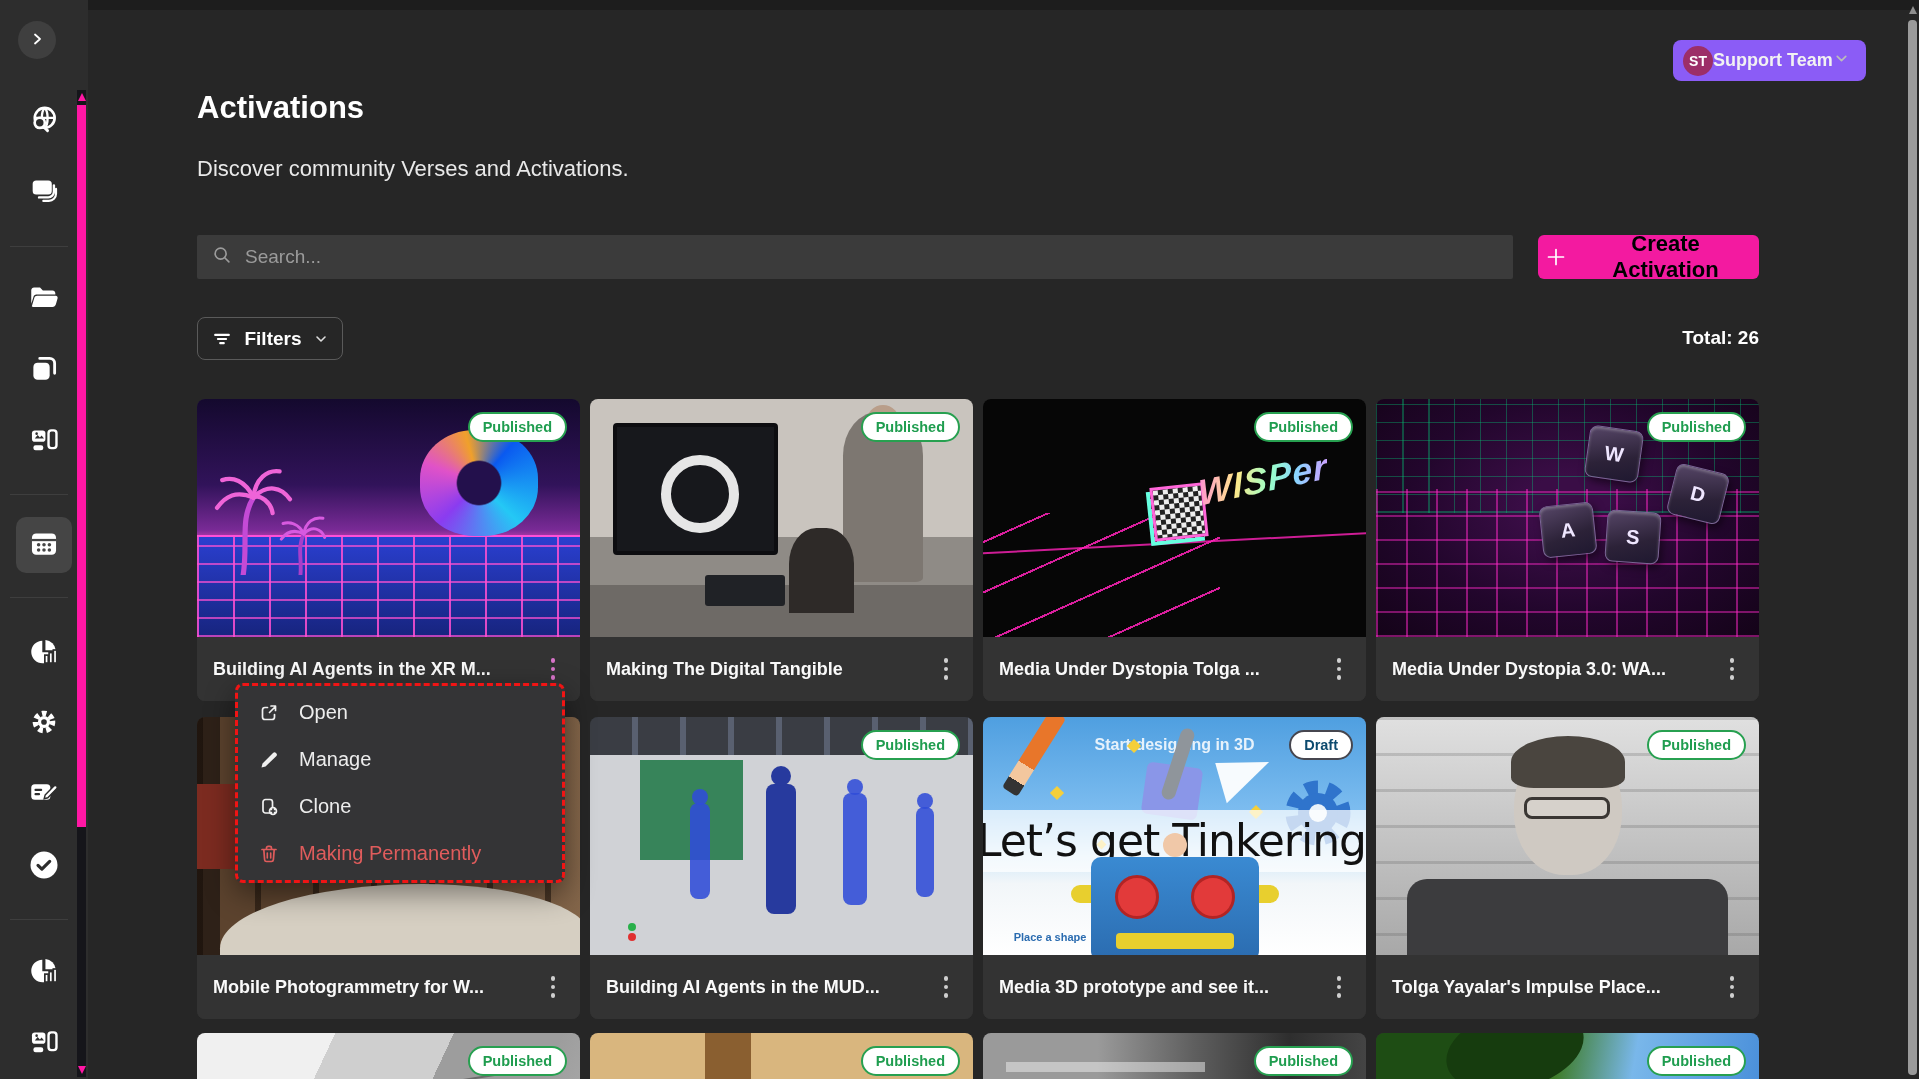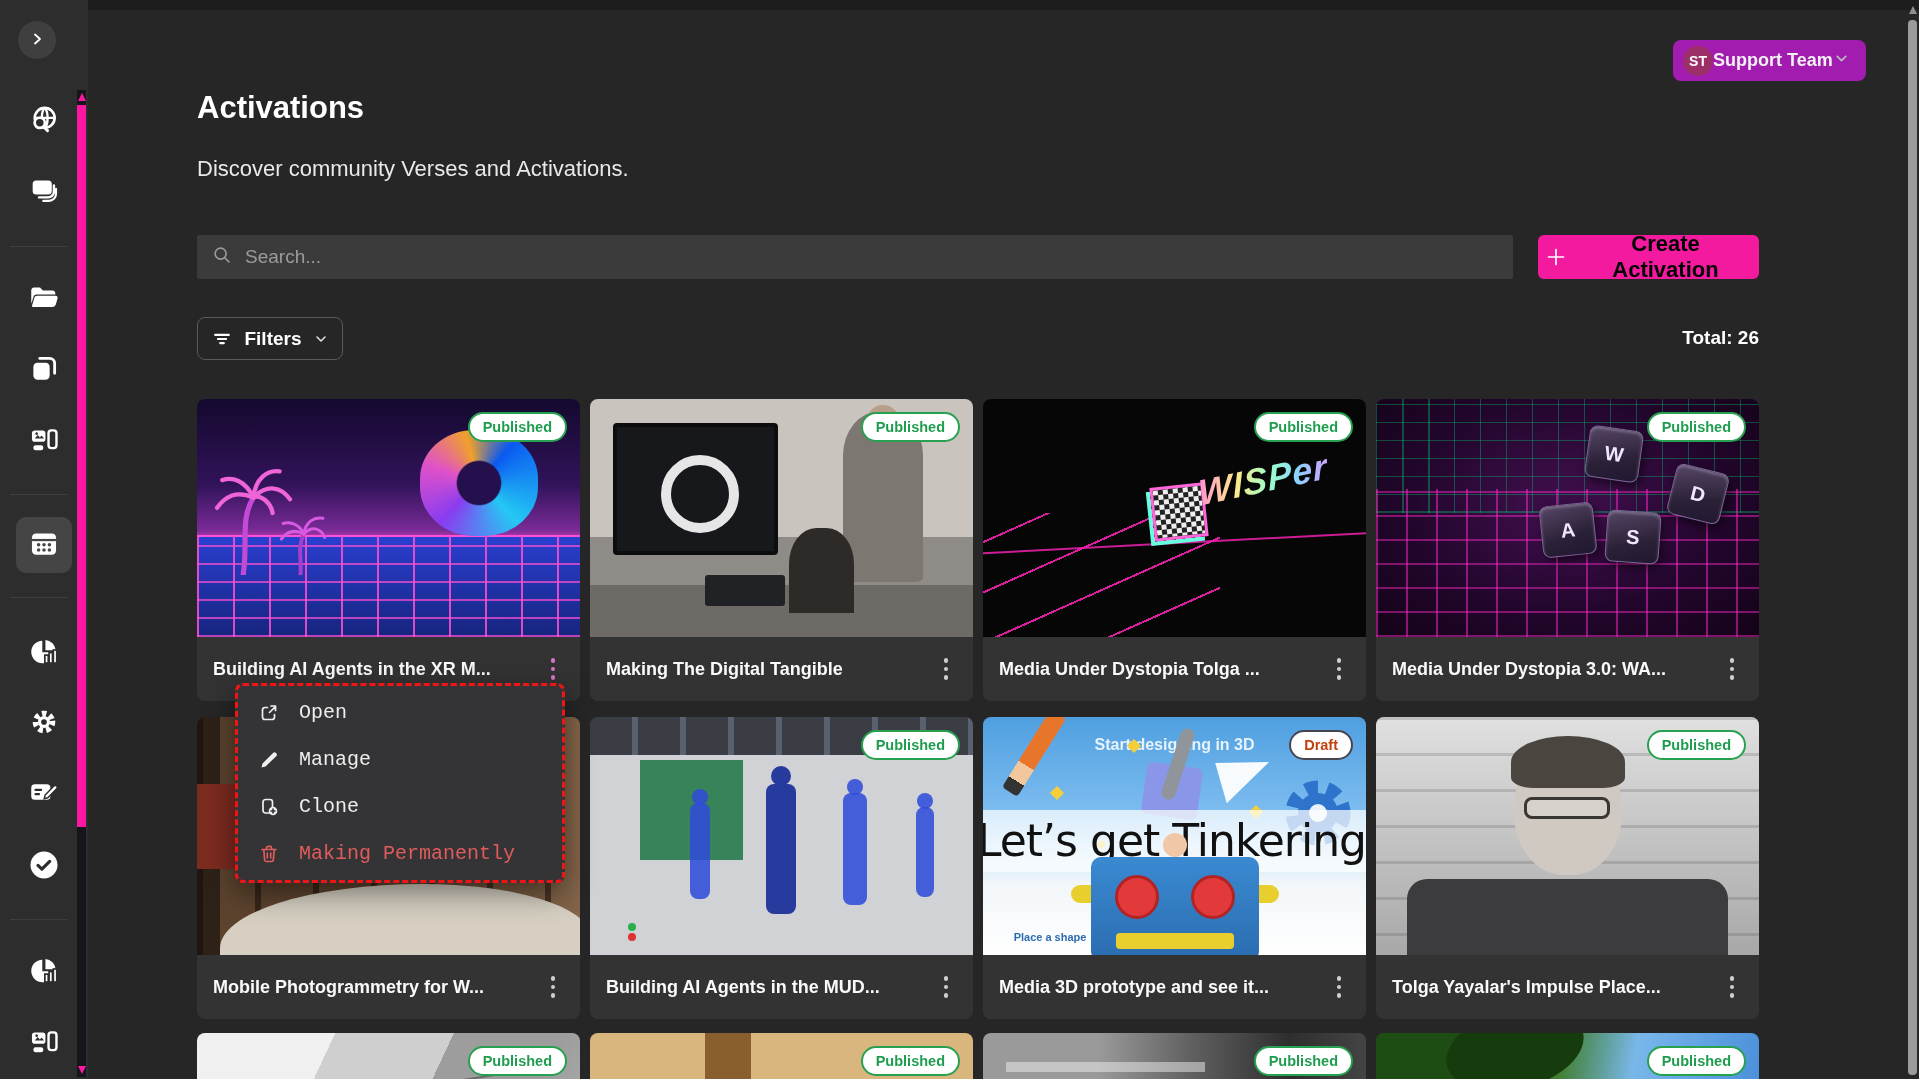--- a/index.html
+++ b/index.html
@@ -28,21 +28,21 @@
 
   
   .page-scroll{position:absolute;right:2px;top:0;width:9px;height:1079px;z-index:30;}
   .ps-up{position:absolute;left:0.5px;top:6px;width:0;height:0;
     border-left:4px solid transparent;border-right:4px solid transparent;border-bottom:8px solid #8f8f8f;}
   .ps-thumb{position:absolute;left:0;top:20px;width:9px;height:1055px;background:#9b9b9b;border-radius:4px;}
 
   
   .page-title{position:absolute;left:197px;top:90px;font-size:31px;font-weight:700;color:#fff;margin:0;}
   .page-subtitle{position:absolute;left:197px;top:156px;font-size:22px;font-weight:400;color:#e9e9e9;margin:0;}
-  .user-chip{position:absolute;left:1673px;top:40px;width:193px;height:41px;background:#a21caf;border-radius:8px;
+  .user-chip{position:absolute;left:1673px;top:40px;width:193px;height:41px;background:#8b5cf6;border-radius:8px;
     display:flex;align-items:center;gap:0;padding:0 10px;box-sizing:border-box;cursor:pointer;z-index:25;}
   .avatar{width:30px;height:30px;border-radius:50%;background:#9c2e68;color:#fff;font-size:14px;font-weight:700;
     display:flex;align-items:center;justify-content:center;}
   .user-name{font-size:18px;font-weight:700;color:#f2f2f2;white-space:nowrap;}
 
   .search-box{position:absolute;left:197px;top:235px;width:1316px;height:44px;background:#3b3b3b;border-radius:2px;
     display:flex;align-items:center;gap:10px;padding:0 14px;box-sizing:border-box;}
   .search-box input{flex:1;background:transparent;border:none;outline:none;color:#ddd;font-size:19px;
     font-family:"Liberation Sans",sans-serif;}
   .search-box input::placeholder{color:#9b9b9b;}
@@ -65,28 +65,28 @@
   .cfoot{position:absolute;left:0;right:0;bottom:0;height:64px;background:#333;display:flex;align-items:center;
     padding:0 12px 0 16px;box-sizing:border-box;}
   .ctitle{flex:1;font-size:18px;font-weight:700;color:#fafafa;white-space:nowrap;overflow:hidden;}
   .kebab{width:30px;height:42px;background:none;border:none;display:flex;flex-direction:column;gap:4px;
     align-items:center;justify-content:center;cursor:pointer;}
   .kebab i{width:4.5px;height:4.5px;border-radius:50%;background:#cfcfcf;}
   .kebab.active i{background:#d774c9;}
   .badge{position:absolute;top:13px;right:13px;height:22px;padding:2px 13px;background:#fff;border-radius:16px;
     font-size:14.5px;font-weight:700;line-height:22px;z-index:3;}
   .badge.published{border:2px solid #27a050;color:#1f9d4f;}
-  .badge.draft{border:2px solid #46464f;color:#c2410c;}
+  .badge.draft{border:2px solid #46464f;color:#0c4a6e;}
 
   
   .ctx{position:absolute;left:235px;top:683px;width:330px;height:200px;background:#343436;border:3px dashed #f01414;
     border-radius:8px;z-index:50;box-sizing:border-box;display:flex;flex-direction:column;justify-content:center;
     box-shadow:0 10px 30px rgba(0,0,0,.45);}
   .ctx-item{height:47px;display:flex;align-items:center;gap:18px;padding-left:19px;background:none;border:none;
-    cursor:pointer;text-align:left;font-family:Liberation Mono, monospace;}
+    cursor:pointer;text-align:left;}
   .ctx-item span{font-size:20px;color:#ededed;font-weight:400;}
   .ctx-item.danger span{color:#e05c5c;}
 
   
   
   .t0{background:linear-gradient(180deg,#14092e 0%,#31135a 36%,#792a96 55%,#c13fae 59%);}
   .t0::before{content:"";position:absolute;left:0;right:0;bottom:0;height:42%;
     background:
       repeating-linear-gradient(90deg,rgba(255,80,210,.85) 0 2px,transparent 2px 36px),
       repeating-linear-gradient(0deg,rgba(255,80,210,.7) 0 2px,transparent 2px 18px),

